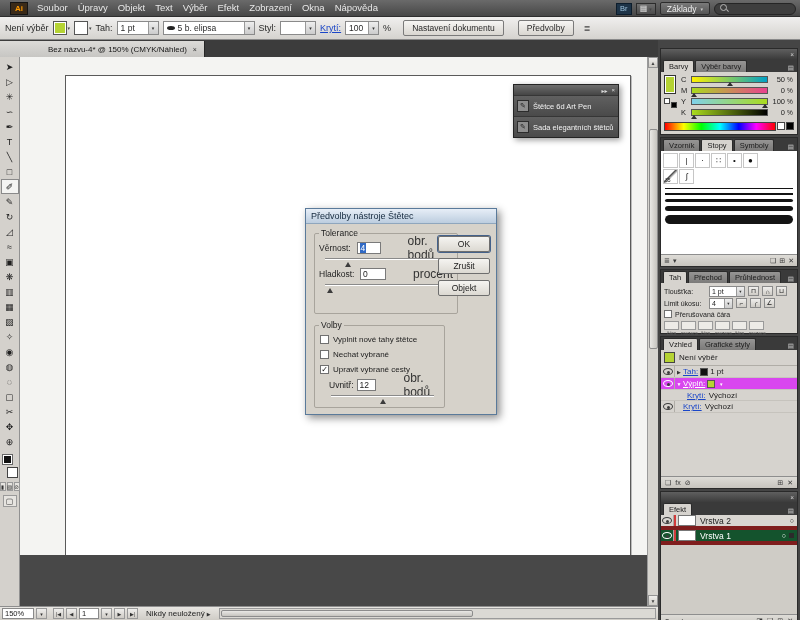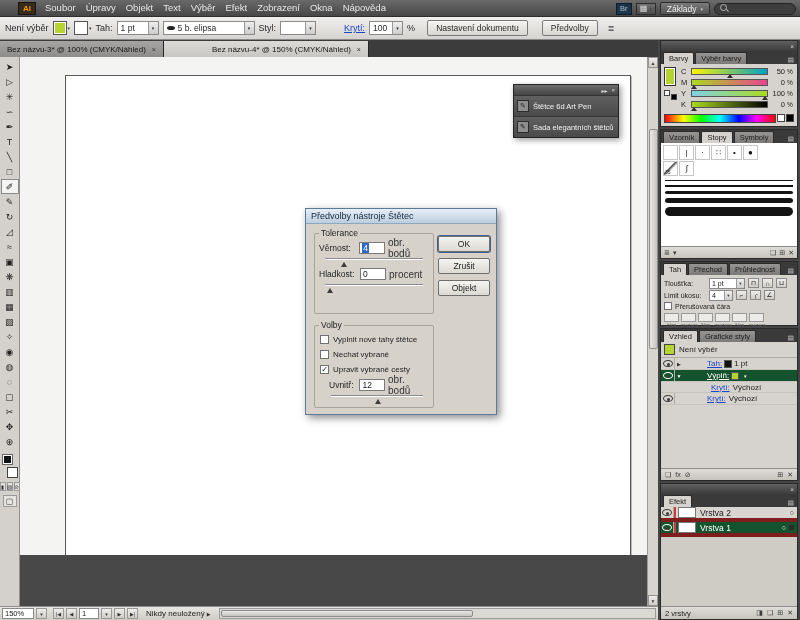--- a/index.html
+++ b/index.html
@@ -6,21 +6,21 @@
   html,body { width:800px; height:620px; }
   body { position:relative; overflow:hidden; background:#484848;
          font-family:"Liberation Sans", sans-serif; color:#222;
          -webkit-font-smoothing:antialiased; }
   .abs { position:absolute; }
   .row { display:flex; align-items:center; }
 
   
   .menubar { left:0; top:0; width:800px; height:17px;
     background:linear-gradient(#6a6a6a,#474747); border-bottom:1px solid #2e2e2e;
-    display:flex; align-items:center; padding-left:18px; }
+    display:flex; align-items:center; padding-left:10px; }
   .ailogo { width:18px; height:13px; background:#3a2a18; border:1px solid #141414;
     color:#ff9a00; font-size:8px; font-weight:bold; display:flex; align-items:center;
     justify-content:center; margin-right:4px; }
   .mitem { font-size:9.5px; color:#e8e8e8; padding:0 5px; line-height:16px; }
   .menubar-right { position:absolute; right:4px; top:2px; display:flex; align-items:center; gap:4px; }
   .bricon { width:16px; height:12px; background:#1e3448; border:1px solid #0d1d2c;
     color:#9fc4de; font-size:7.5px; display:flex; align-items:center; justify-content:center; }
   .arrange { height:12px; background:linear-gradient(#6e6e6e,#4c4c4c); border:1px solid #2c2c2c;
     display:flex; align-items:center; gap:2px; padding:0 3px; color:#ddd; font-size:8px; }
   .arrange .dds { font-size:5px; }
@@ -40,21 +40,21 @@
   .controlbar { left:0; top:17px; width:800px; height:23px;
     background:linear-gradient(#f0efee,#d5d3cf); border-bottom:1px solid #8a8a8a;
     display:flex; align-items:center; font-size:9px; color:#2a2a2a; padding-left:5px; gap:4px; }
   .swatch { width:14px; height:14px; border:1px solid #555; box-shadow:inset 0 0 0 1px #fff; }
   .dds { font-size:5px; color:#444; }
   .combo { background:#fff; border:1px solid #8a8a8a; height:14px;
     display:flex; align-items:center; font-size:8.5px; padding-left:3px; }
   .combo .cdd { margin-left:auto; width:10px; height:100%; background:linear-gradient(#eee,#ccc);
     border-left:1px solid #999; display:flex; align-items:center; justify-content:center;
     font-size:5px; color:#333; }
-  .link { color:#1a46c8; text-decoration:underline;margin-left:24px; }
+  .link { color:#1a46c8; text-decoration:underline; }
   .pushbtn { height:16px; background:linear-gradient(#f6f5f3,#d9d6d0); border:1px solid #7a7a7a;
     border-radius:2px; display:flex; align-items:center; justify-content:center;
     font-size:8.5px; padding:0 8px; }
   .cpmenu { font-size:8px; color:#444; margin-left:6px; }
 
   
   .tabbar { left:0; top:40px; width:658px; height:17px; background:#3c3c3c;
     display:flex; align-items:flex-end; }
   .dtab { height:16px; display:flex; align-items:center; padding:0 7px; font-size:8px;
     color:#161616; border-right:1px solid #262626;
@@ -115,37 +115,37 @@
     border-bottom:1px solid #8fa6bd; display:flex; align-items:center; padding-left:5px;
     font-size:9px; color:#15293e; }
   .dlg-body { position:relative; height:191px; font-size:8.5px; }
   .fs { position:absolute; border:1px solid #a8a49c; border-radius:2px; }
   .fs legend { font-size:8.5px; padding:0 2px; margin-left:4px; }
   .frow { display:flex; align-items:center; gap:3px; margin:3px 4px 0; height:14px; }
   .flabel { width:38px; }
   .field { width:26px; height:12px; background:#fff; border:1px solid #7a7a7a;
     font-size:8.5px; display:flex; align-items:center; padding-left:2px; }
   .fsel { background:#316ac5; color:#fff; padding:0 1px; }
-  .funit { font-size:10px; color:#333; }
+  .funit { font-size:12px; color:#333;margin-left:24px; }
   .slider { position:relative; height:8px; margin:1px 10px 2px; }
   .slider .trk { position:absolute; left:0; right:0; top:2px; height:0;
     border-top:1px solid #8a8a8a; border-bottom:1px solid #fff; }
   .slider .mk { position:absolute; top:3px; width:0; height:0;
     border:3px solid transparent; border-bottom:5px solid #3c3c3c; }
   .cbrow { display:flex; align-items:center; gap:4px; margin:4px 5px 0; height:11px; }
   .cb { flex:none; width:9px; height:9px; background:#fff; border:1px solid #707070;
     font-size:8px; line-height:8px; text-align:center; color:#111; }
   .dbtn { position:absolute; left:132px; width:52px; height:16px;
     background:linear-gradient(#f5f4f1,#dcd9d2); border:1px solid #6e6e6e; border-radius:2px;
     font-size:8.5px; display:flex; align-items:center; justify-content:center; }
   .dbtn.default { box-shadow:0 0 0 1px #44618a; }
 
   
   .dock { left:658px; top:40px; width:142px; height:580px; background:#454545;
-    padding:0 2px; display:flex; flex-direction:column; }
+    padding:8px 2px; display:flex; flex-direction:column; }
   .pgroup { border:1px solid #2a2a2a; }
   .phead { height:10px; background:linear-gradient(#5f5f5f,#3c3c3c); display:flex;
     align-items:center; justify-content:flex-end; gap:4px; padding:0 3px; }
   .phead span { font-size:6.5px; color:#d5d5d5; }
   .ptabs { height:13px; background:#3a3a3a; display:flex; align-items:flex-end;
     padding-left:2px; gap:1px; }
   .ptab { height:12px; padding:0 5px; font-size:7.5px; display:flex; align-items:center;
     color:#1b1b1b; background:linear-gradient(#969594,#7b7a79); border:1px solid #2a2a2a;
     border-bottom:none; border-radius:2px 2px 0 0; white-space:nowrap; }
   .ptab.active { background:#d6d3ce; }
@@ -209,21 +209,21 @@
     border-bottom:1px solid #b0ada7; }
   .appsw { width:11px; height:11px; border:1px solid #444; }
   .arow { display:flex; align-items:center; height:12px; border-bottom:1px solid #c6c3bd; }
   .eyecol { flex:none; width:14px; height:100%; border-right:1px solid #b0ada7;
     display:flex; align-items:center; justify-content:center; }
   .eye { width:10px; height:7px; border:1px solid #3c3c3c; border-radius:50%; position:relative; }
   .eye::after { content:""; position:absolute; left:3px; top:1.5px; width:3px; height:3px;
     border-radius:50%; background:#3c3c3c; }
   .arow .exp { font-size:5px; width:8px; text-align:center; color:#333; }
   .sq8 { width:8px; height:8px; border:1px solid #555; margin:0 2px; }
-  .arow.sel { background:#14532d; color:#fff; }
+  .arow.sel { background:#d946ef; color:#fff; }
   .arow.sel .link { color:#fff; }
   .appfill { height:63px; }
   .appbar { height:12px; background:linear-gradient(#dedcd7,#c7c4be); border-top:1px solid #8e8e8e;
     display:flex; align-items:center; gap:4px; padding:0 4px; }
   .appbar span { font-size:7px; color:#3a3a3a; }
   .appbar .spacer { flex:1; }
 
   
   .lrow { display:flex; align-items:center; height:15px; border-bottom:4px solid #7f1d1d;
     font-size:8.5px; background:#d9d6d1; }
@@ -315,24 +315,20 @@
     <span>100</span>
     <span class="cdd">▾</span>
   </div>
   <span>%</span>
   <div class="pushbtn" style="margin-left:8px">Nastavení dokumentu</div>
   <div class="pushbtn" style="margin-left:10px">Předvolby</div>
   <span class="cpmenu">≣</span>
 </div>
 
 <div class="abs tabbar">
-  <div class="dtab">
-    <span>Bez názvu-3* @ 100% (CMYK/Náhled)</span>
-    <span class="x">×</span>
-  </div>
   <div class="dtab active">
     <span>Bez názvu-4* @ 150% (CMYK/Náhled)</span>
     <span class="x">×</span>
   </div>
 </div>
 
 <div class="abs toolbar">
   <div class="tool">➤</div>
   <div class="tool">▷</div>
   <div class="tool">✳</div>

